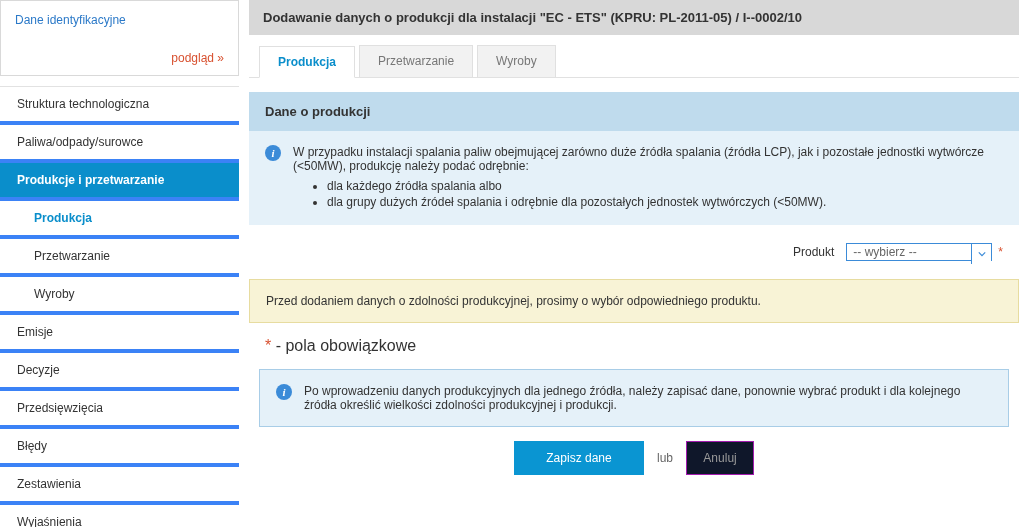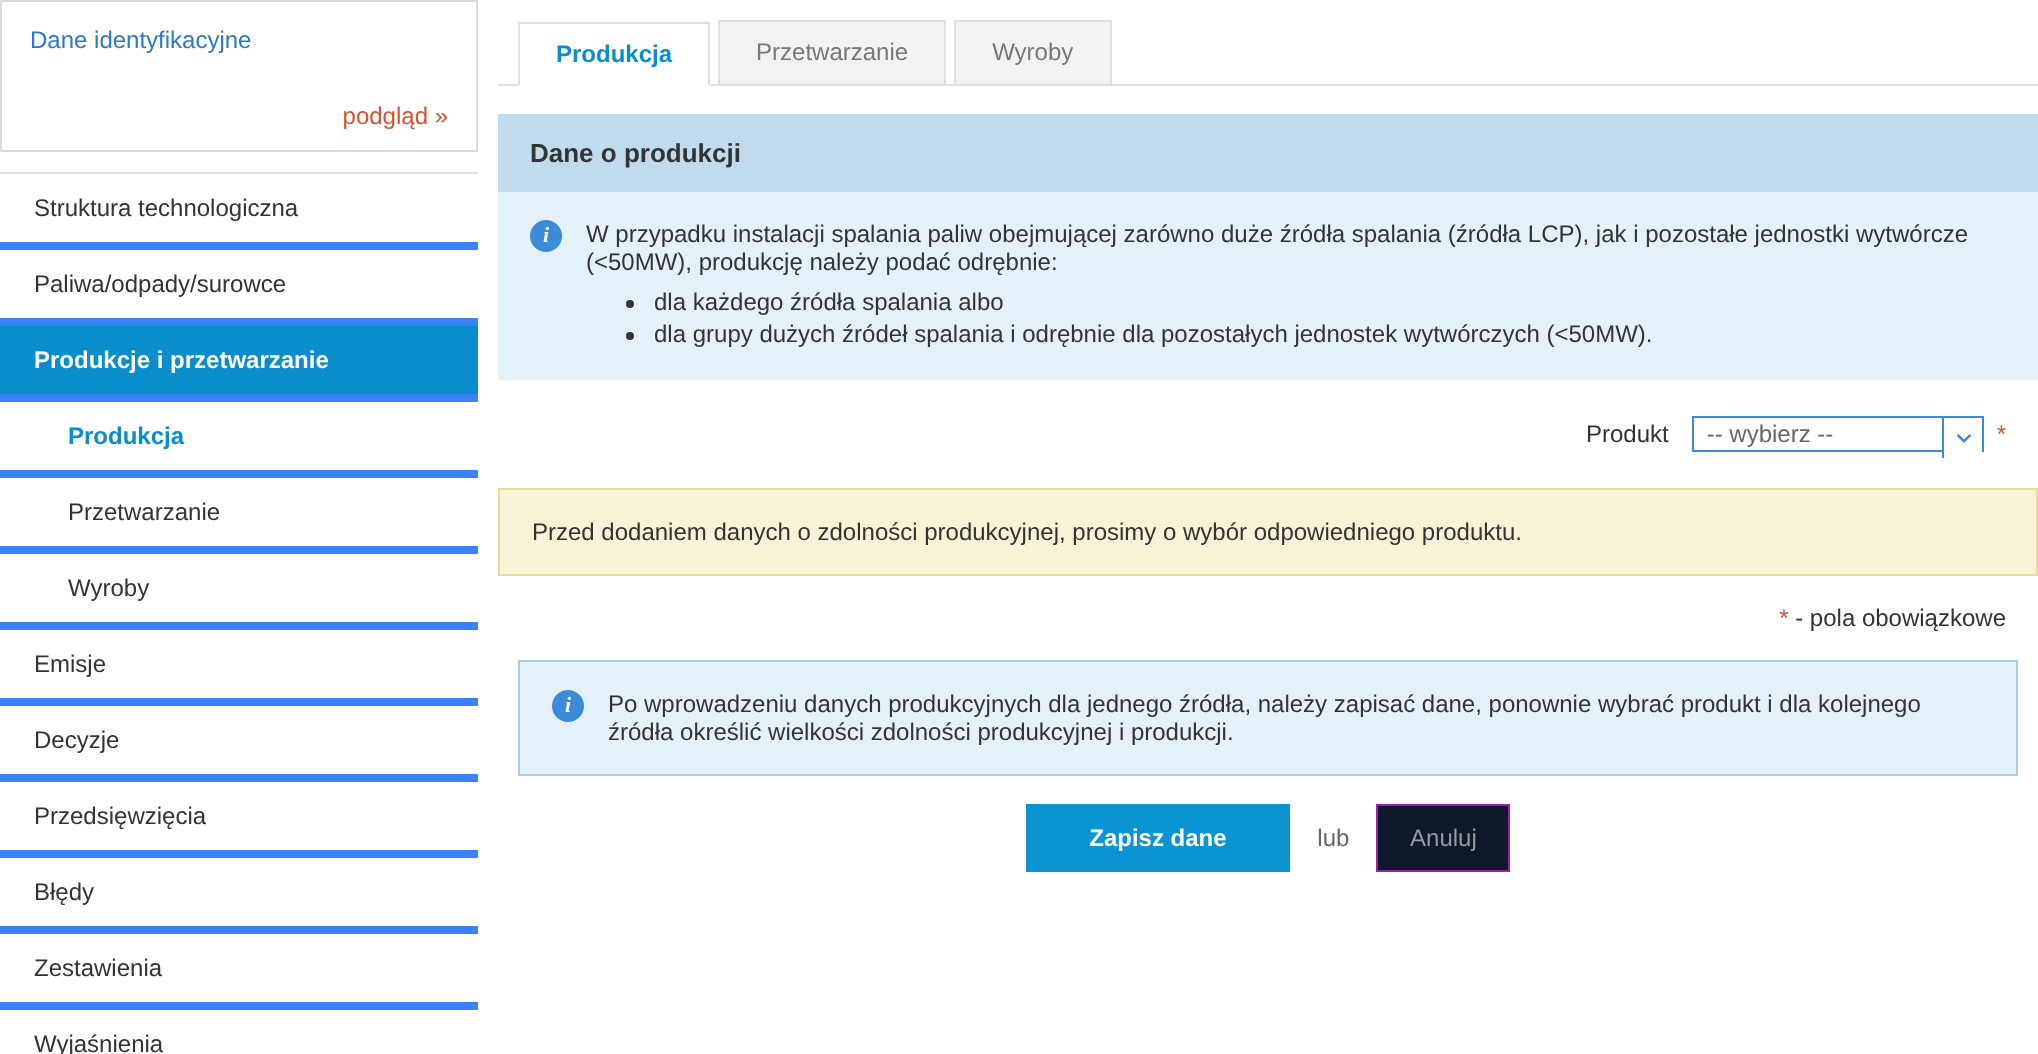--- a/index.html
+++ b/index.html
@@ -26,25 +26,25 @@
 .info-panel ul { margin: 6px 0 0 34px; list-style: disc; }
 .info-panel li { margin: 2px 0; }
 .form-row { display: flex; align-items: center; justify-content: flex-end; padding: 18px 16px; }
 .form-label { flex: 0 0 180px; text-align: right; padding-right: 12px; font-size: 12px; }
 .form-select { width: 146px; height: 18px; border: 1px solid #3b8bd8; color: #666; padding-left: 6px; appearance: none; background: #fff; position: relative; font-size: 12px; }
 .select-wrap { position: relative; display: inline-block; }
 .select-arrow { position: absolute; right: 1px; top: 1px; width: 20px; height: 20px; border-left: 1px solid #3b8bd8; display: flex; align-items: center; justify-content: center; pointer-events: none; background: #fff; }
 .select-arrow svg { width: 8px; height: 8px; }
 .req { color: #d85130; margin-left: 6px; }
 .warn-panel { background: #f8f3d6; border: 1px solid #e7dca0; padding: 14px 16px; font-size: 12px; color: #333; }
-.req-note { padding: 14px 16px; font-size: 12px; text-align: right; }
+.req-note { padding: 14px 16px; font-size: 16px; }
 .req-note .ast { color: #d85130; }
 .info-panel.bordered { border: 1px solid #a8cde7; margin: 0 10px 14px 10px; }
 .actions { text-align: center; padding: 0 0 18px 0; }
-.btn-primary { background: #0a95d2; color: #fff; border: none; font-weight: bold; padding: 10px 32px; font-size: 12px; cursor: pointer; }
+.btn-primary { background: #0a95d2; color: #fff; border: none; font-weight: normal; padding: 10px 32px; font-size: 12px; cursor: pointer; }
 .btn-sep { margin: 0 10px; color: #666; }
 .btn-cancel { background: #0f172a; border: 1px solid #a21caf; color: #999; padding: 9px 16px; font-size: 12px; cursor: pointer; }
 </style>
 </head>
 <body>
 
 <div class="container">
 
   <div class="sidebar">
     <div class="side-box">
@@ -63,20 +63,21 @@
       <li>Emisje</li>
       <li>Decyzje</li>
       <li>Przedsięwzięcia</li>
       <li>Błędy</li>
       <li>Zestawienia</li>
       <li>Wyjaśnienia</li>
     </ul>
   </div>
 
   <div class="main">
+    <div class="titlebar">Dodawanie danych o produkcji dla instalacji "EC - ETS" (KPRU: PL-2011-05) / I--0002/10</div>
 
     <div class="tabs">
       <div class="tab active">Produkcja</div>
       <div class="tab">Przetwarzanie</div>
       <div class="tab">Wyroby</div>
     </div>
 
     <div class="section-head">Dane o produkcji</div>
 
     <div class="info-panel">

